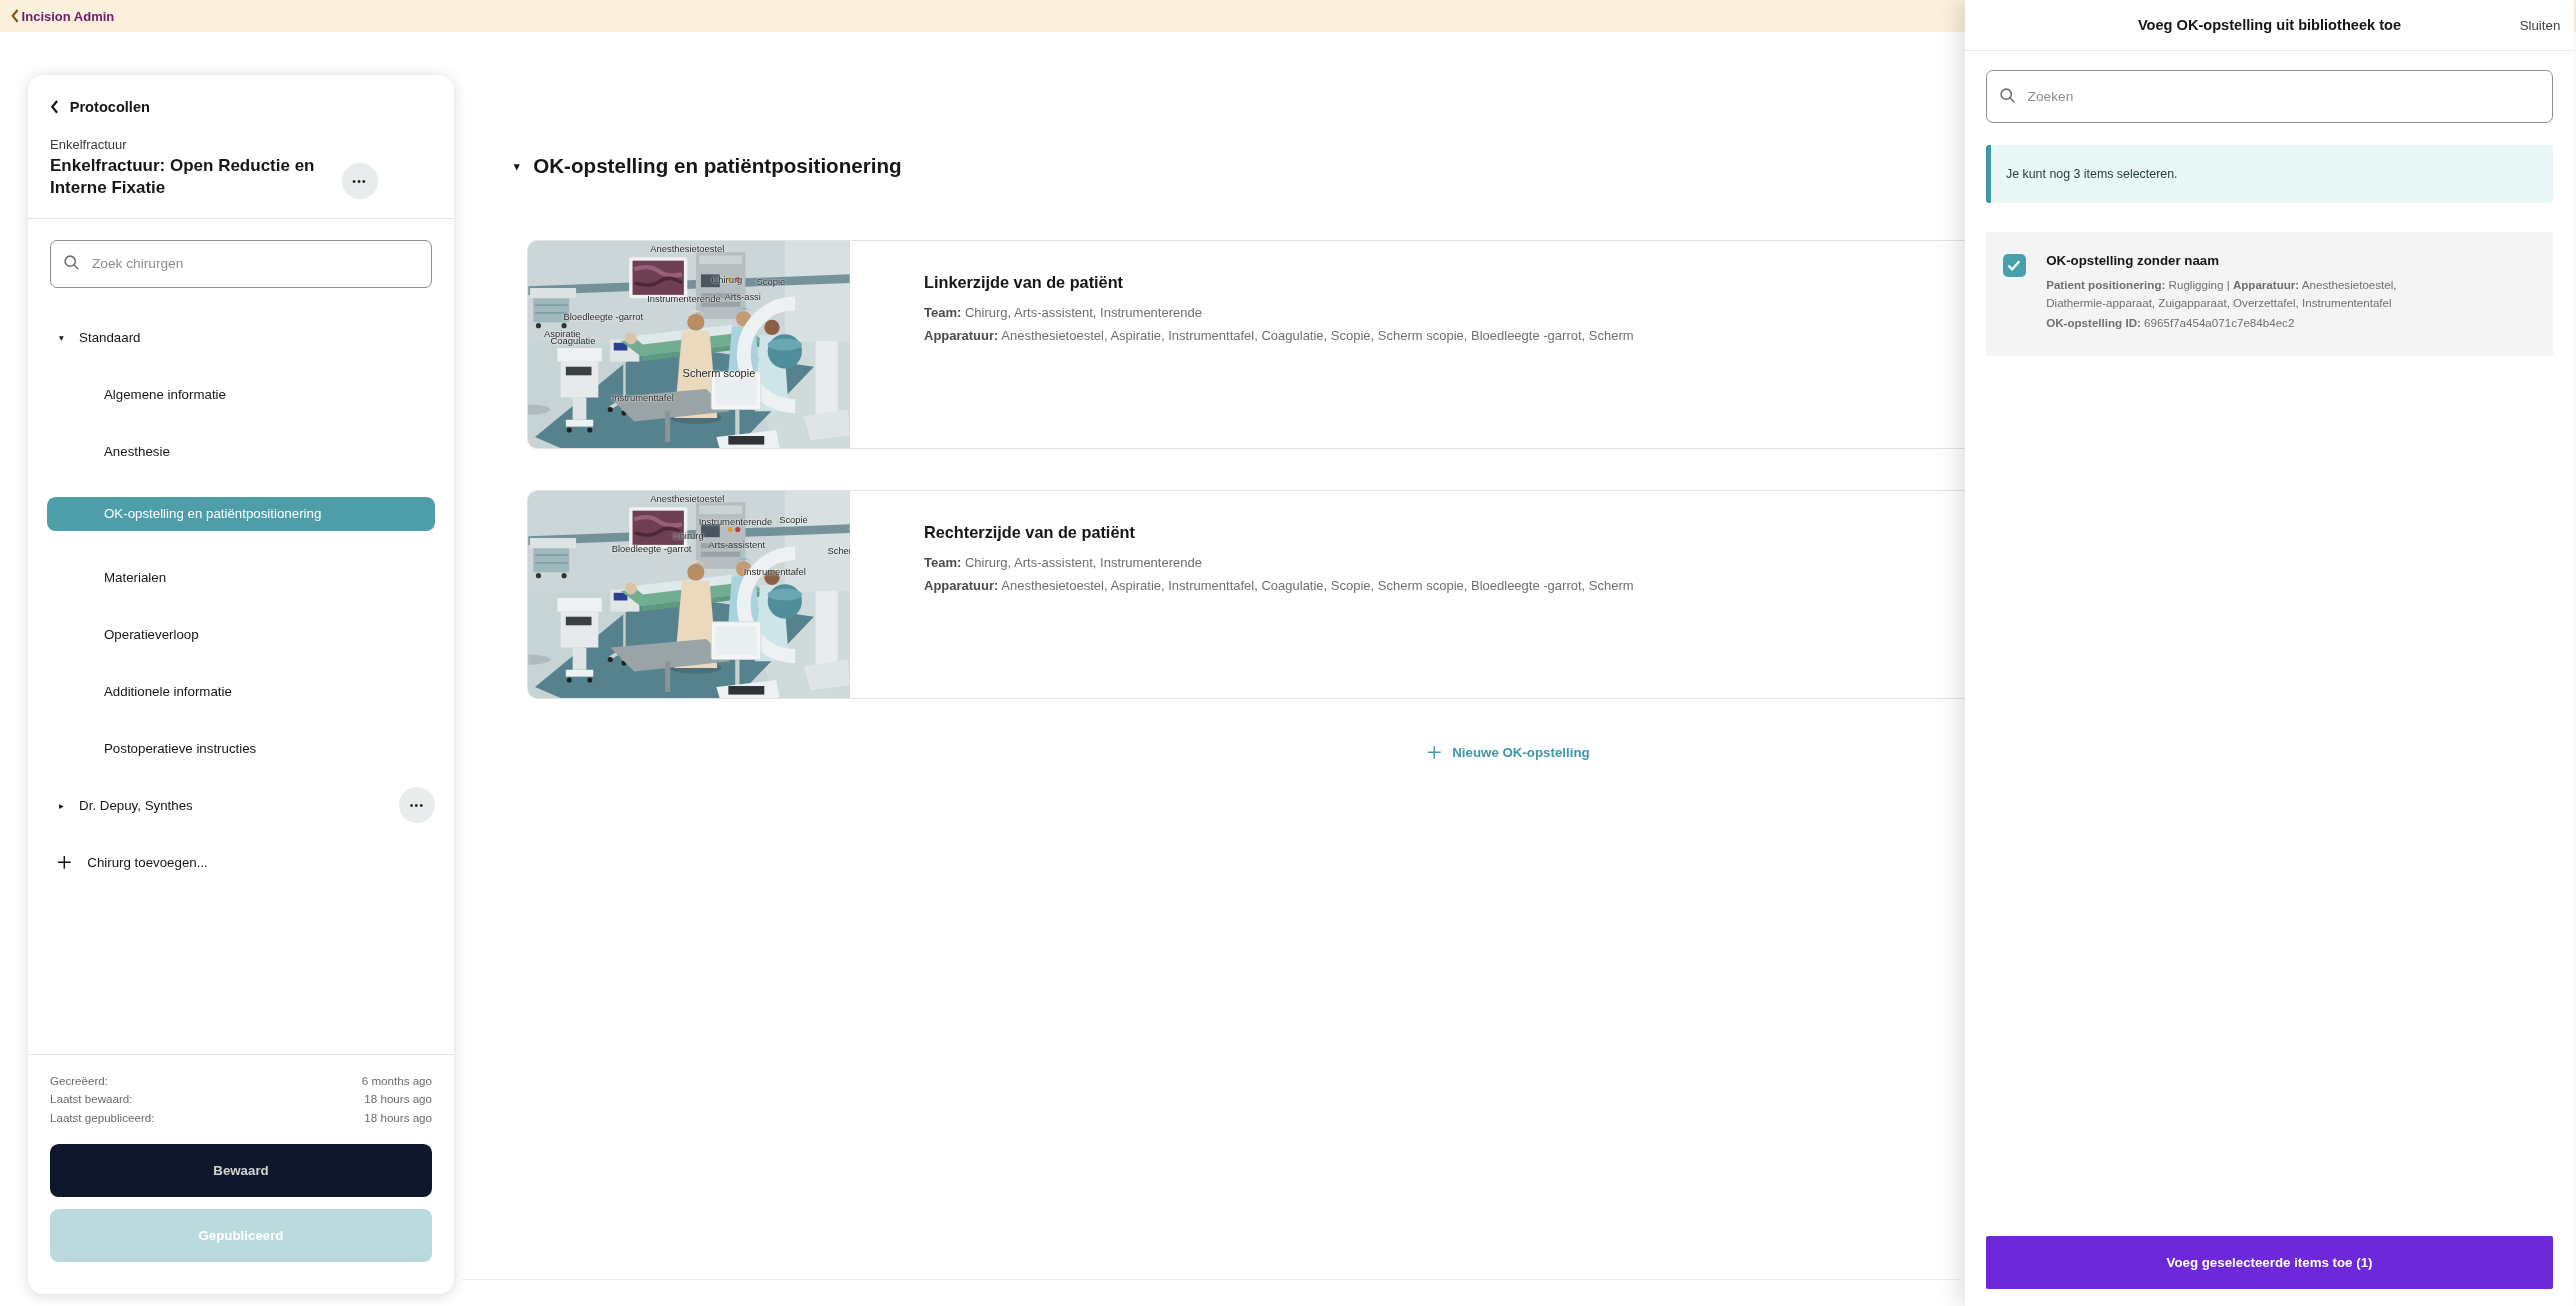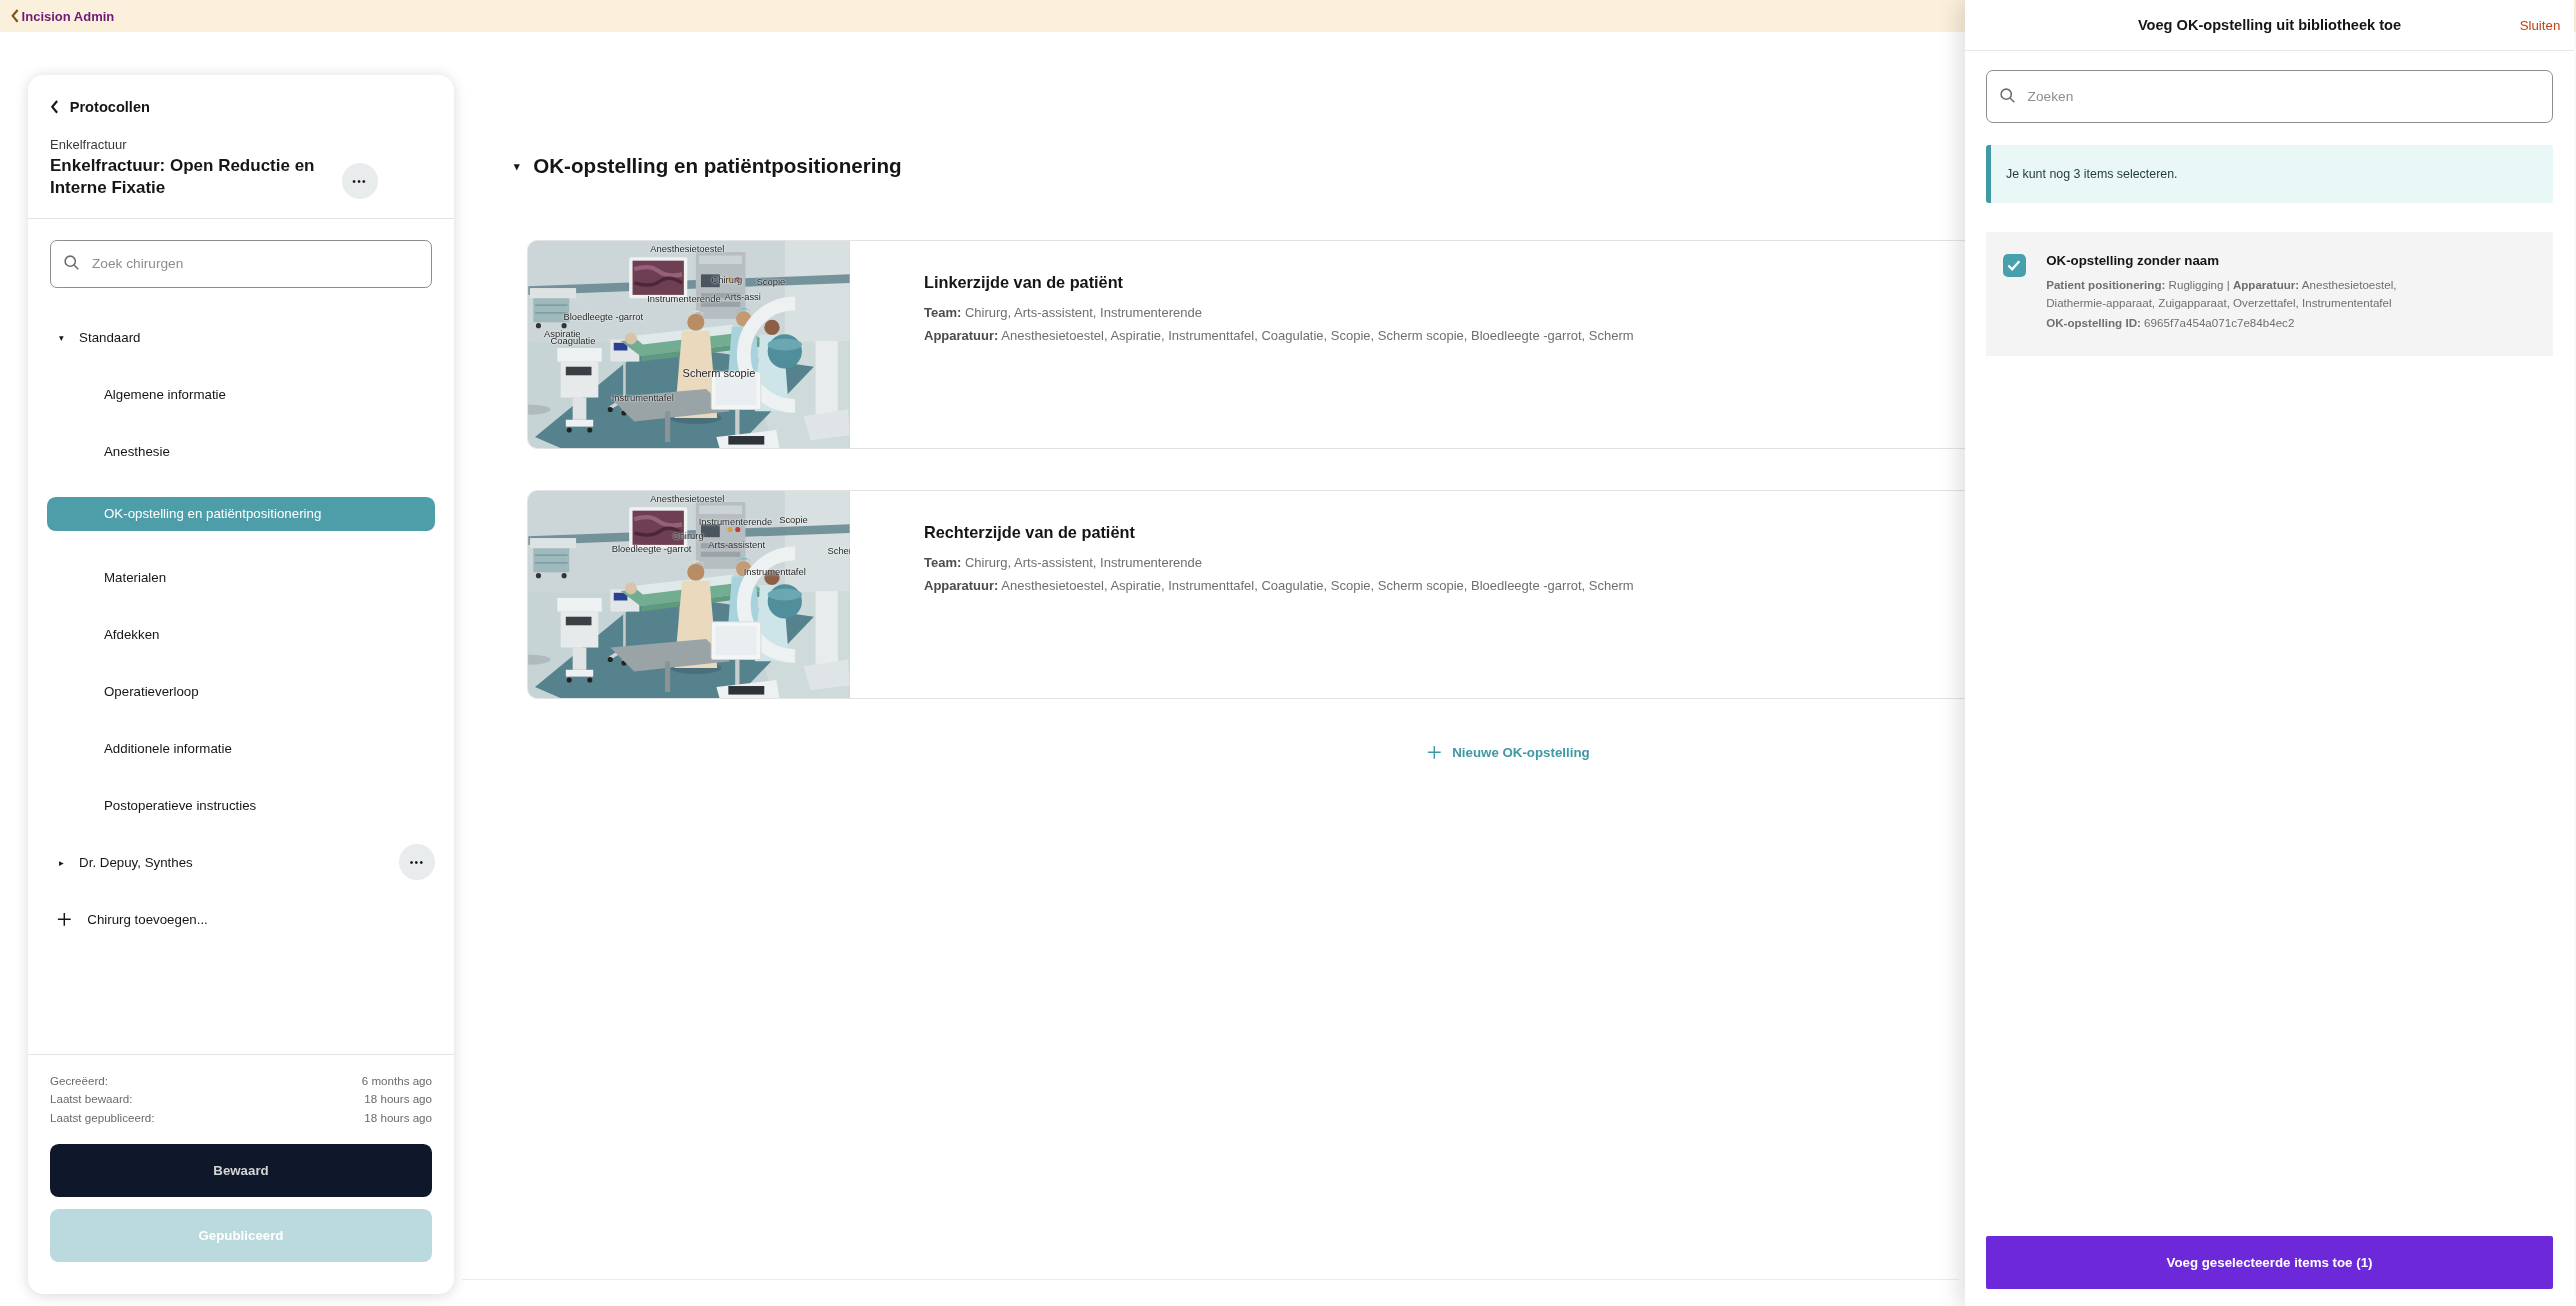--- a/index.html
+++ b/index.html
@@ -96,21 +96,21 @@
 
   
   .panel {
     position:absolute; right:2px; top:0; width:609px; height:1307px; background:#fff;
     box-shadow:-6.9px 0 20.6px rgba(0,0,0,.12); z-index:5;
   }
   .panel-head { height:51px; display:flex; align-items:center; justify-content:center;
                 position:relative; border-bottom:0.9px solid #e8e8e8; }
   .panel-title { font-size:14.6px; font-weight:bold; }
   .panel-close { position:absolute; right:13.7px; top:50%; transform:translateY(-50%);
-                 color:#c2410c; font-size:13.3px; cursor:pointer; }
+                 color:#404040; font-size:13.3px; cursor:pointer; }
   .panel-search { margin:19px 20.6px 0; position:relative; }
   .panel-search .search-input { height:53px; }
   .banner { margin:22px 20.6px 0; background:#e9f7f6; border-left:5.1px solid #3f9aa5;
             border-radius:3px; padding:22px 15.4px; font-size:12.4px; color:#1f3a3a; }
   .lib-item { margin:29px 20.6px 0; background:#f4f4f4; padding:21.4px 17px 23px;
               display:flex; gap:20.6px; cursor:pointer; }
   .checkbox { flex:none; width:23px; height:23px; border-radius:5.1px; background:#47a0ab;
               display:flex; align-items:center; justify-content:center; margin-top:0.9px; cursor:pointer; }
   .check { stroke:#fff; stroke-width:2.6; fill:none; }
   .lib-title { font-size:13.3px; font-weight:bold; }
@@ -248,21 +248,20 @@
     <div class="t-row t-group">
       <span class="caret">▾</span>
       <span>Standaard</span>
     </div>
     <div class="t-row t-item">Algemene informatie</div>
     <div class="t-row t-item">Anesthesie</div>
     <div class="t-row t-sel-row">
       <div class="sel-box">OK-opstelling en patiëntpositionering</div>
     </div>
     <div class="t-row t-item">Materialen</div>
-    <div class="t-row t-item">Afdekken</div>
     <div class="t-row t-item">Operatieverloop</div>
     <div class="t-row t-item">Additionele informatie</div>
     <div class="t-row t-item">Postoperatieve instructies</div>
     <div class="t-row t-surgeon">
       <span class="caret">▸</span>
       <span>Dr. Depuy, Synthes</span>
       <span class="spacer"></span>
       <div class="more-circle">
         <span>•••</span>
       </div>

